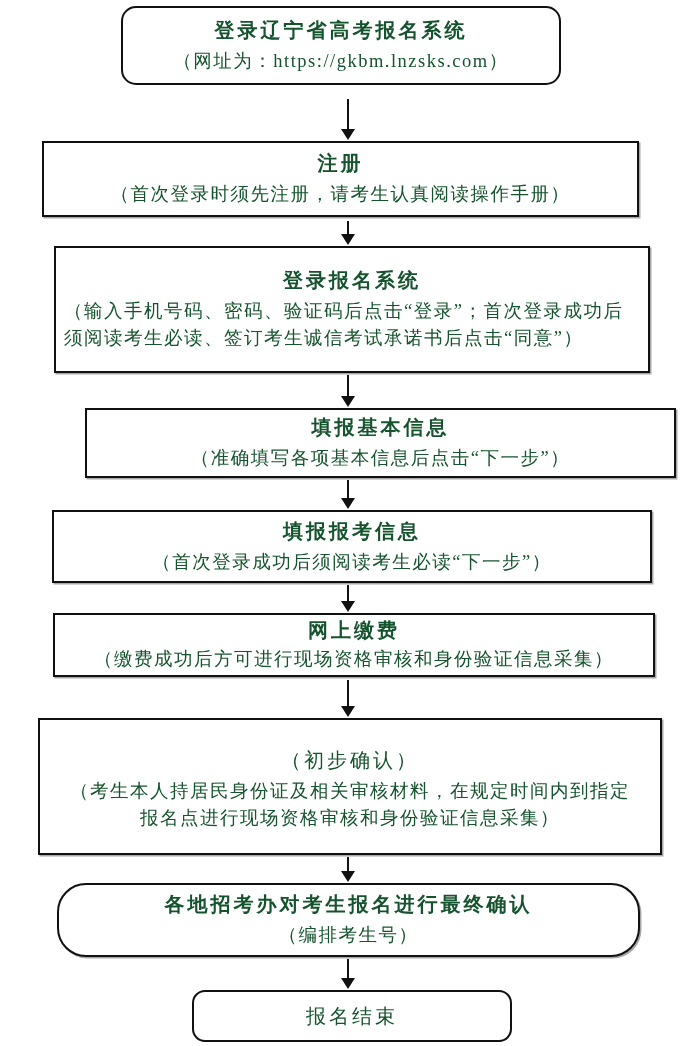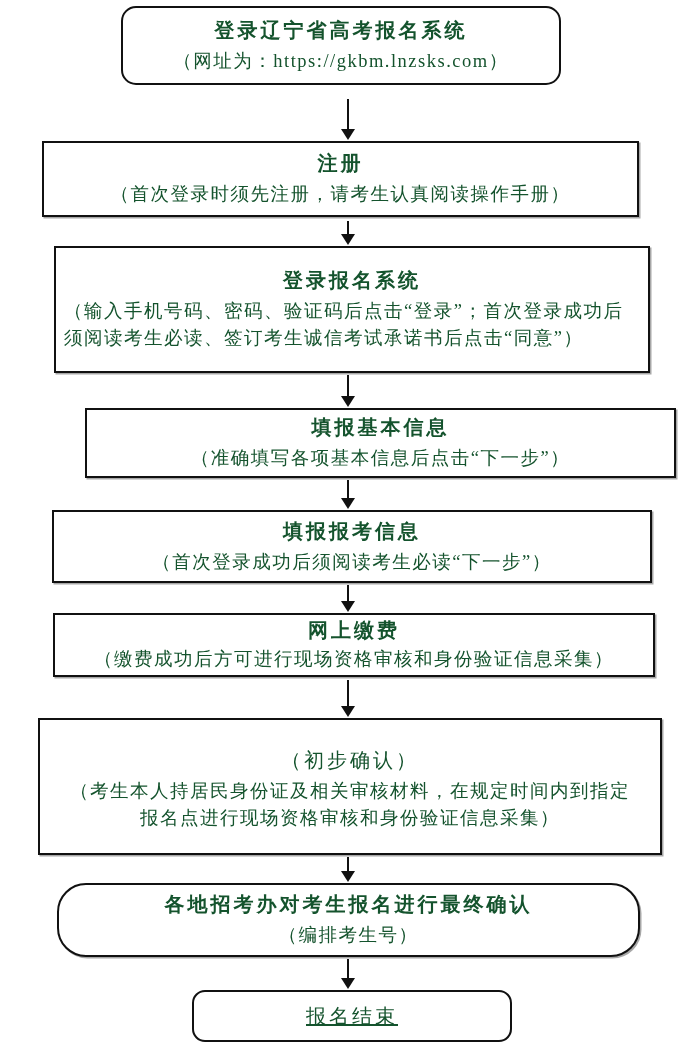--- a/index.html
+++ b/index.html
@@ -137,16 +137,16 @@
     <div class="node-title">各地招考办对考生报名进行最终确认</div>
     <div class="node-body">（编排考生号）</div>
   </div>
 
   <div id="a7" class="arrow">
     <div class="shaft"></div>
     <div class="head"></div>
   </div>
 
   <div id="n8" class="node rounded">
-    <div class="node-title" style="font-weight:400;text-decoration:underline;">报名结束</div>
+    <div class="node-title" style="font-weight:400;">报名结束</div>
   </div>
 
 </div>
 
 </body></html>

